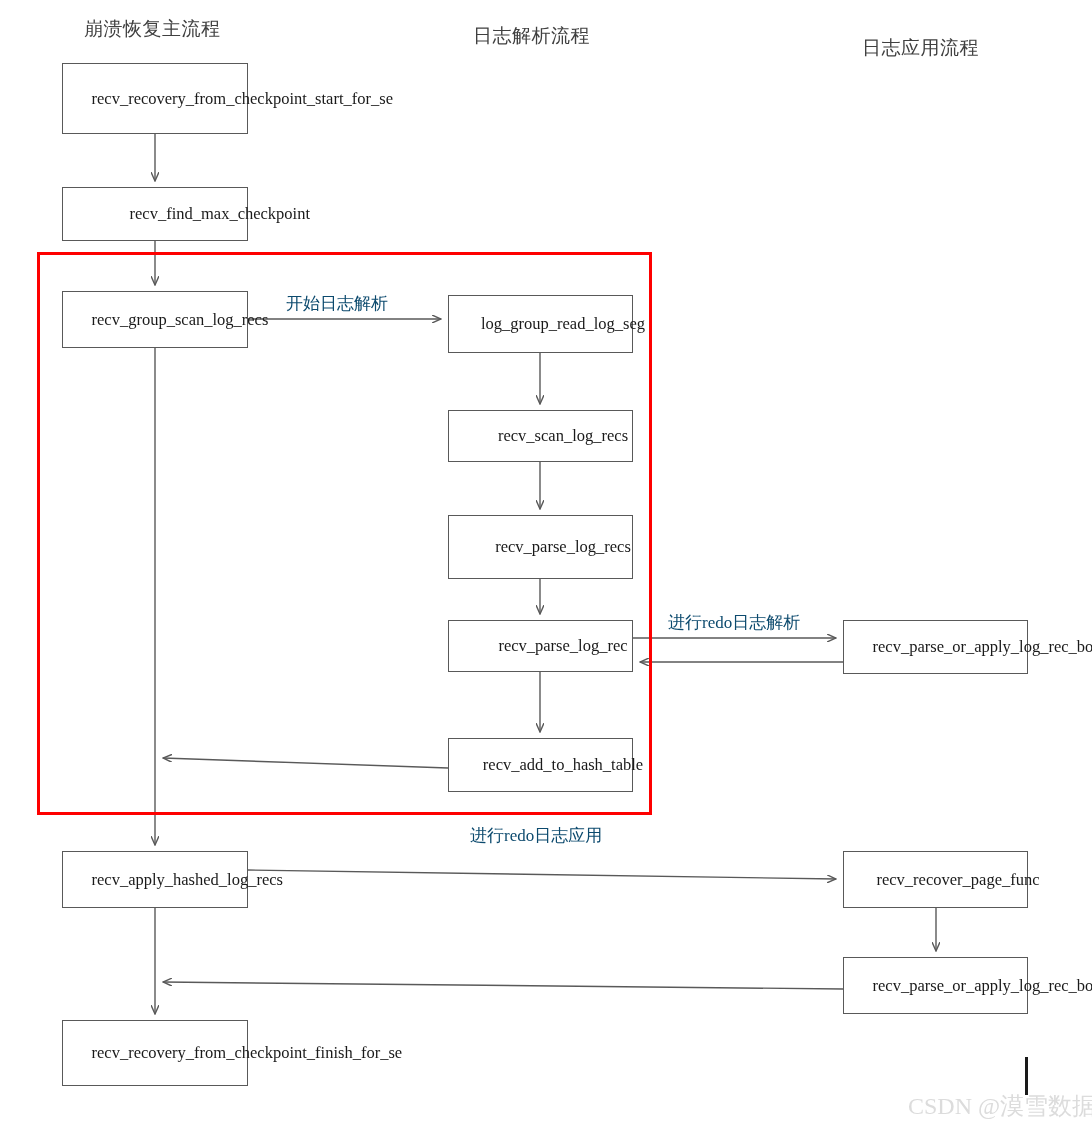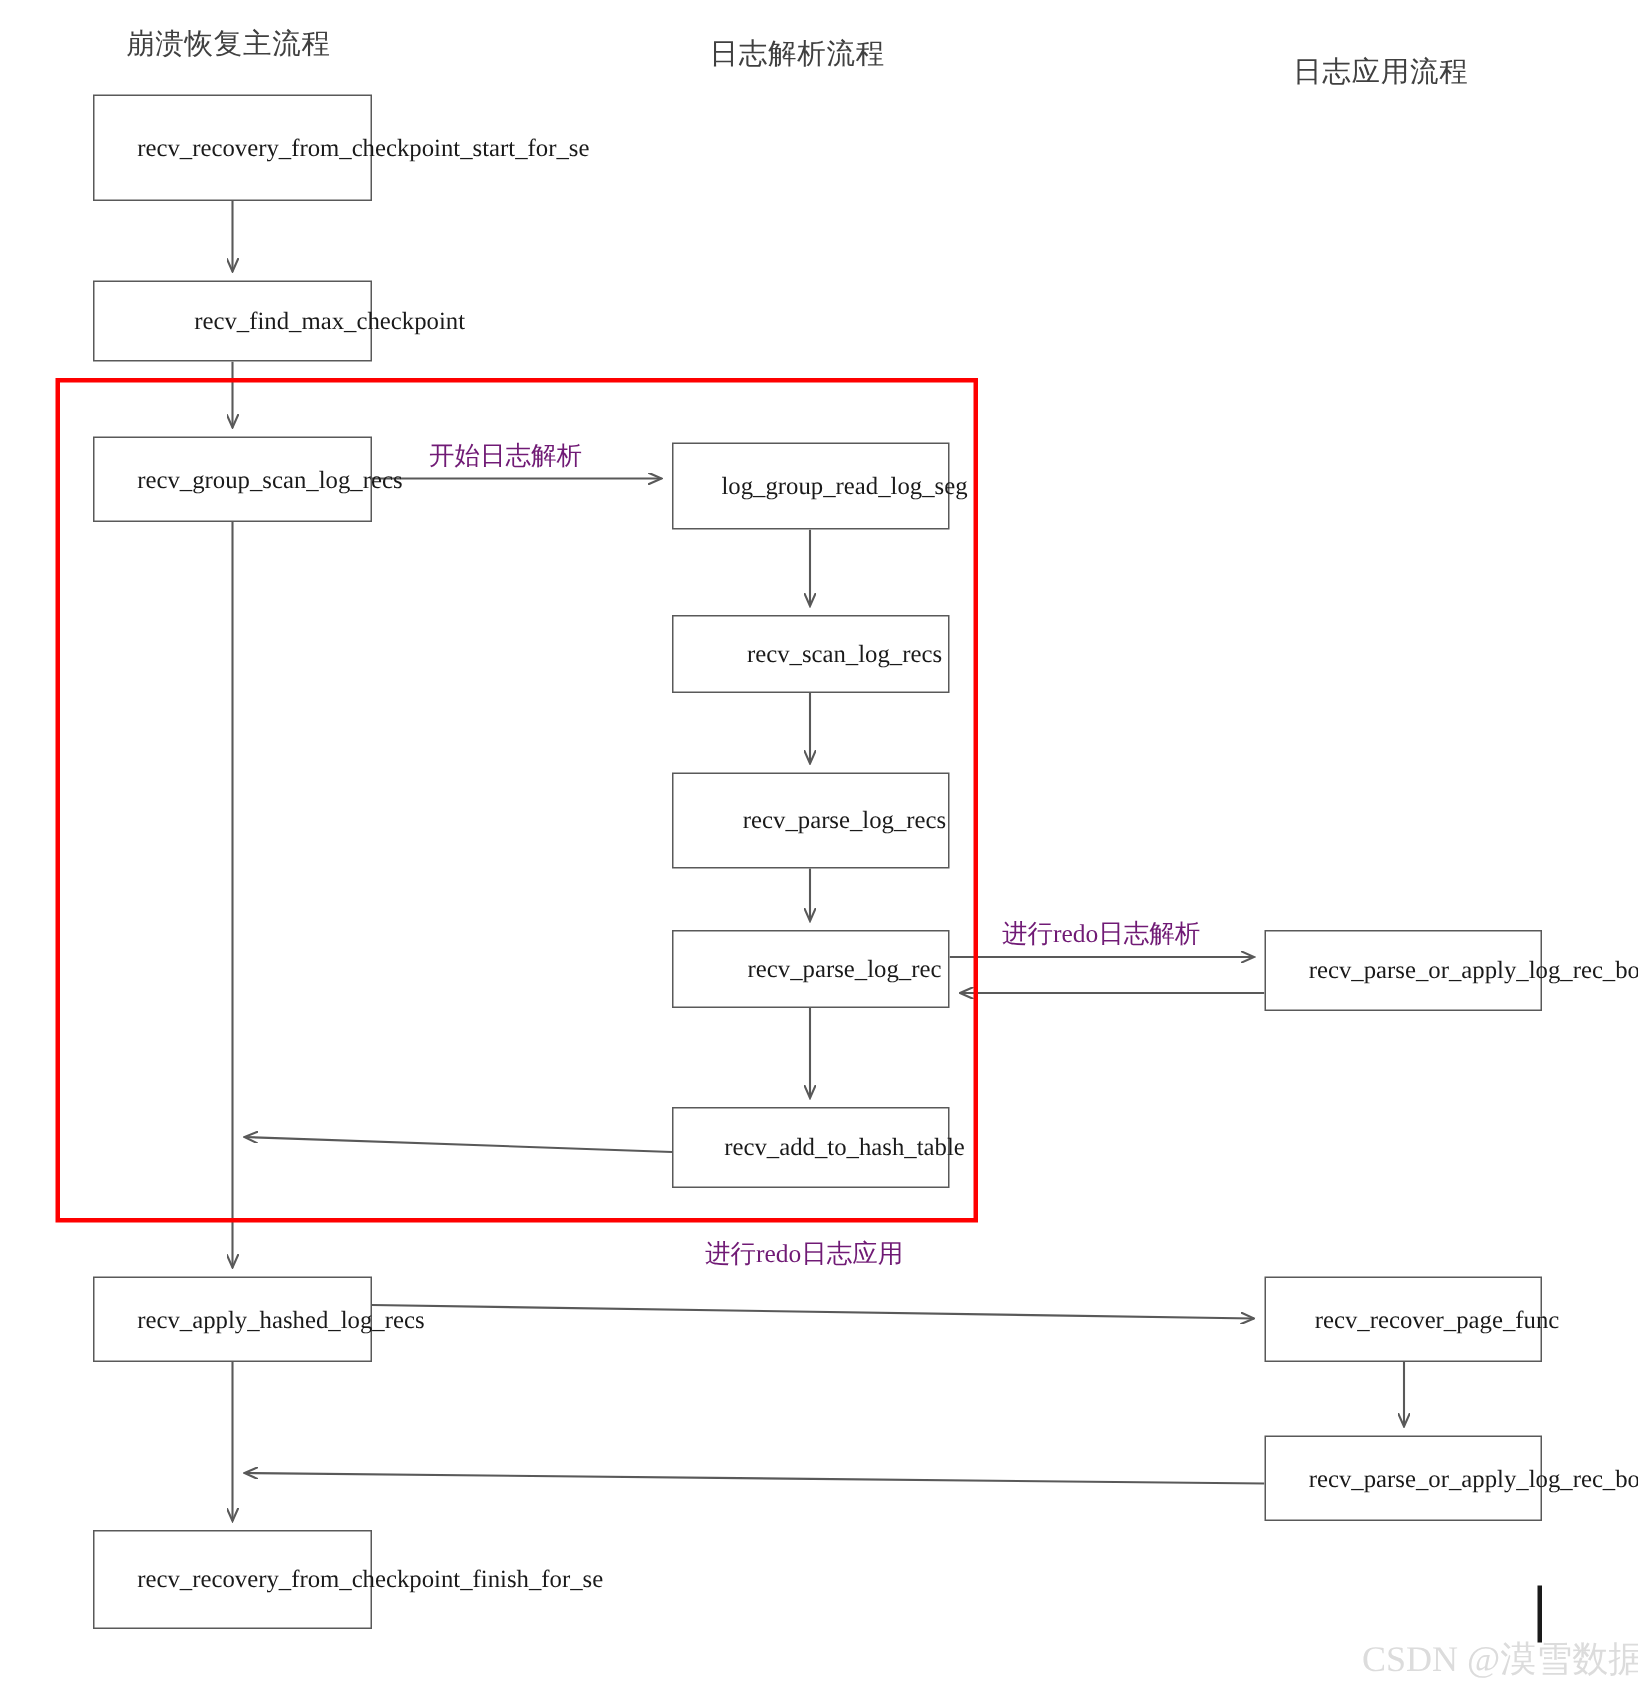--- a/index.html
+++ b/index.html
@@ -34,21 +34,21 @@
     font-size: 16.5px;
     color: #1a1a1a;
     line-height: 1.32;
     padding: 2px 6px;
     z-index: 3;
   }
   .node span { display: block; width: 100%; margin-left: 45px; }
   .edge-label {
     position: absolute;
     font-size: 17px;
-    color: #701a75;
+    color: #0c4a6e;
     white-space: nowrap;
     z-index: 4;
   }
   .red-box {
     position: absolute;
     box-sizing: border-box;
     border: 3px solid #fe0000;
     background: transparent;
     z-index: 2;
   }

